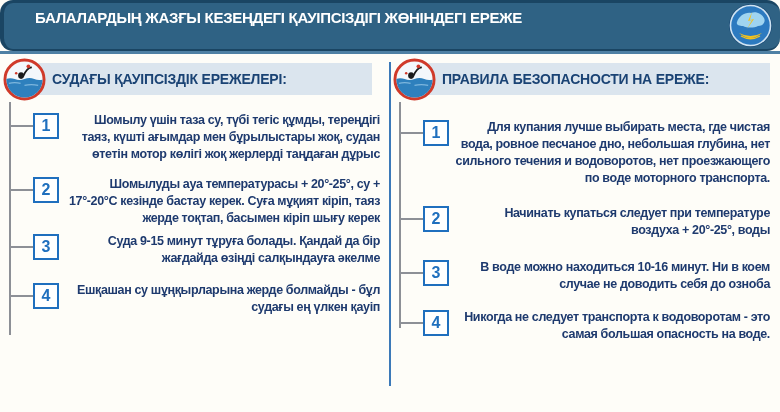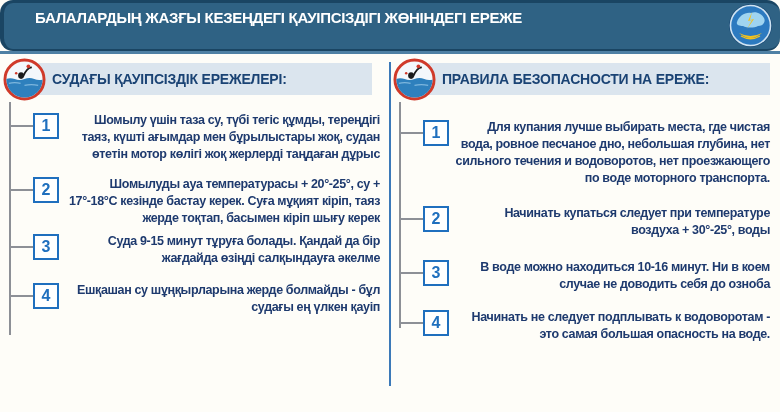--- a/index.html
+++ b/index.html
@@ -132,21 +132,21 @@
     <div class="v-line"></div>
     <div class="items">
       <div class="item">
         <div class="stub"></div>
         <div class="num">1</div>
         <div class="txt">Шомылу үшін таза су, түбі тегіс құмды, тереңдігі таяз, күшті ағымдар мен бұрылыстары жоқ, судан өтетін мотор көлігі жоқ жерлерді таңдаған дұрыс</div>
       </div>
       <div class="item">
         <div class="stub"></div>
         <div class="num">2</div>
-        <div class="txt">Шомылуды ауа температурасы + 20°-25°, су + 17°-18°С кезінде бастау керек. Суға мұқият кіріп, таяз жерде тоқтап, басымен кіріп шығу керек</div>
+        <div class="txt">Шомылуды ауа температурасы + 20°-25°, су + 17°-20°С кезінде бастау керек. Суға мұқият кіріп, таяз жерде тоқтап, басымен кіріп шығу керек</div>
       </div>
       <div class="item">
         <div class="stub"></div>
         <div class="num">3</div>
         <div class="txt">Суда 9-15 минут тұруға болады. Қандай да бір жағдайда өзіңді салқындауға әкелме</div>
       </div>
       <div class="item">
         <div class="stub"></div>
         <div class="num">4</div>
         <div class="txt">Ешқашан су шұңқырларына жерде болмайды - бұл судағы ең үлкен қауіп</div>
@@ -181,28 +181,28 @@
     <div class="v-line"></div>
     <div class="items">
       <div class="item">
         <div class="stub"></div>
         <div class="num">1</div>
         <div class="txt">Для купания лучше выбирать места, где чистая вода, ровное песчаное дно, небольшая глубина, нет сильного течения и водоворотов, нет проезжающего по воде моторного транспорта.</div>
       </div>
       <div class="item">
         <div class="stub"></div>
         <div class="num">2</div>
-        <div class="txt">Начинать купаться следует при температуре воздуха + 30°-25°, воды</div>
+        <div class="txt">Начинать купаться следует при температуре воздуха + 20°-25°, воды</div>
       </div>
       <div class="item">
         <div class="stub"></div>
         <div class="num">3</div>
         <div class="txt">В воде можно находиться 10-16 минут. Ни в коем случае не доводить себя до озноба</div>
       </div>
       <div class="item">
         <div class="stub"></div>
         <div class="num">4</div>
-        <div class="txt">Начинать не следует подплывать к водоворотам - это самая большая опасность на воде.</div>
+        <div class="txt">Никогда не следует транспорта к водоворотам - это самая большая опасность на воде.</div>
       </div>
     </div>
   </section>
 
 </div>
 
 </body></html>

